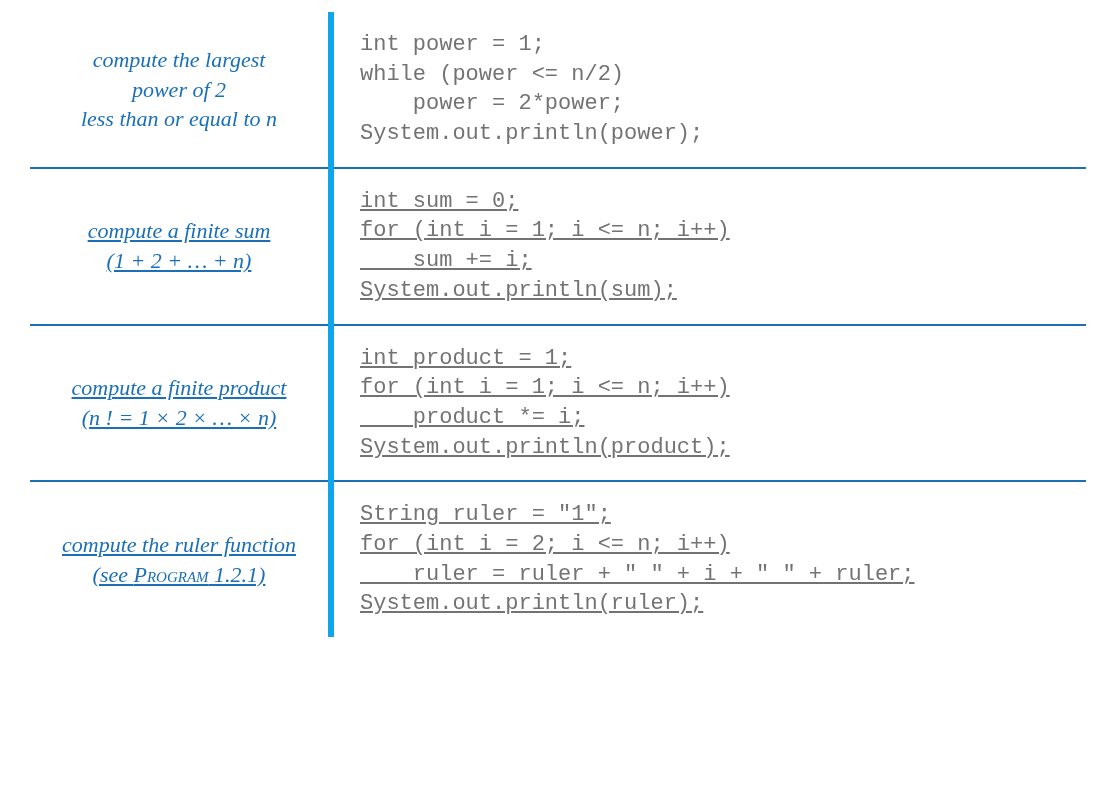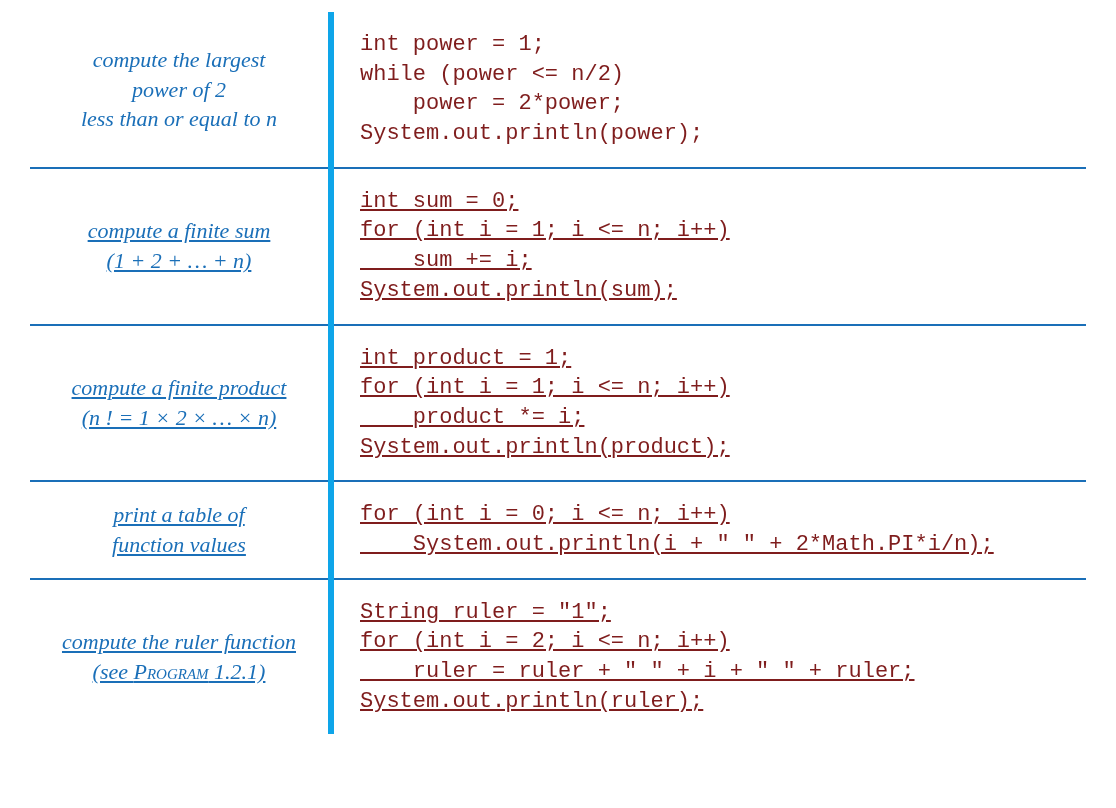--- a/index.html
+++ b/index.html
@@ -25,21 +25,21 @@
       font-style: italic;
       font-size: 22px;
       line-height: 1.35;
       border-right: 6px solid #0ea5e9;
       font-family: 'Palatino Linotype', Palatino, Georgia, serif;
     }
     .tbl td.right {
       font-family: 'Lucida Sans Typewriter','Lucida Console','Courier New',monospace;
       font-size: 22px;
       white-space: pre;
-      color: #7f1d1d;
+      color: #737373;
       line-height: 1.35;
       padding-left: 26px;
     }
     .tbl tr.sep td {
       border-top: 2px solid #1a6fb8;
       text-decoration: underline;
     }
     .smallcaps {
       font-variant: small-caps;
       font-style: italic;
@@ -66,25 +66,20 @@
 System.out.println(sum);</td>
       </tr>
       <tr class="sep">
         <td class="left">compute a finite product<br>(n ! = 1 × 2 ×  …  × n)</td>
         <td class="right">int product = 1;
 for (int i = 1; i &lt;= n; i++)
     product *= i;
 System.out.println(product);</td>
       </tr>
       <tr class="sep">
-        <td class="left">print a table of<br>function values</td>
-        <td class="right">for (int i = 0; i &lt;= n; i++)
-    System.out.println(i + " " + 2*Math.PI*i/n);</td>
-      </tr>
-      <tr class="sep">
         <td class="left">compute the ruler function<br>(see <span class="smallcaps">Program</span> 1.2.1)</td>
         <td class="right">String ruler = "1";
 for (int i = 2; i &lt;= n; i++)
     ruler = ruler + " " + i + " " + ruler;
 System.out.println(ruler);</td>
       </tr>
     </tbody>
 </table>
 
 </body></html>

